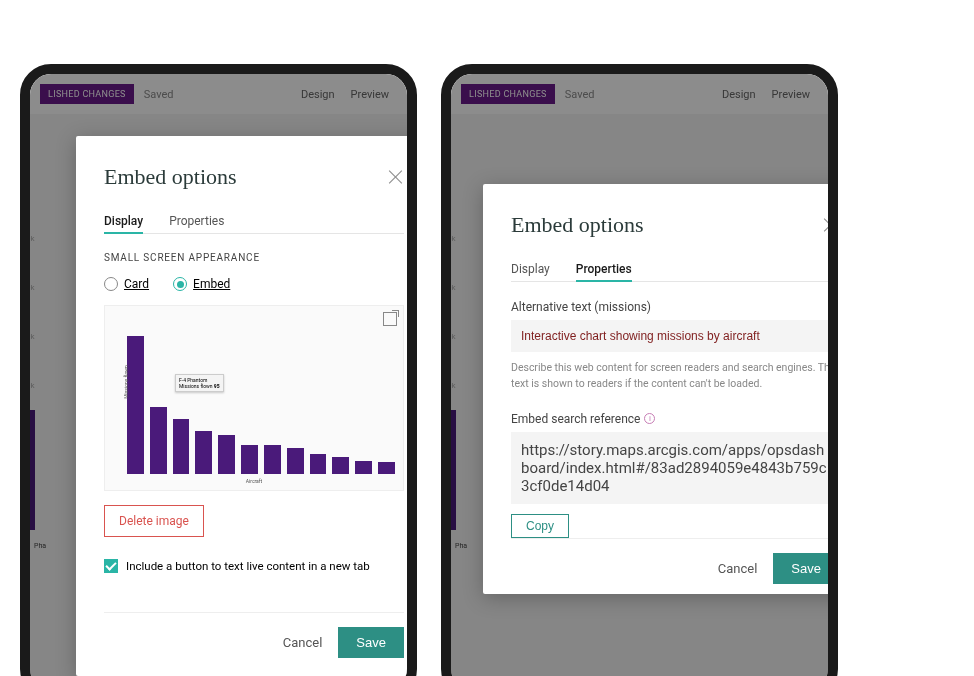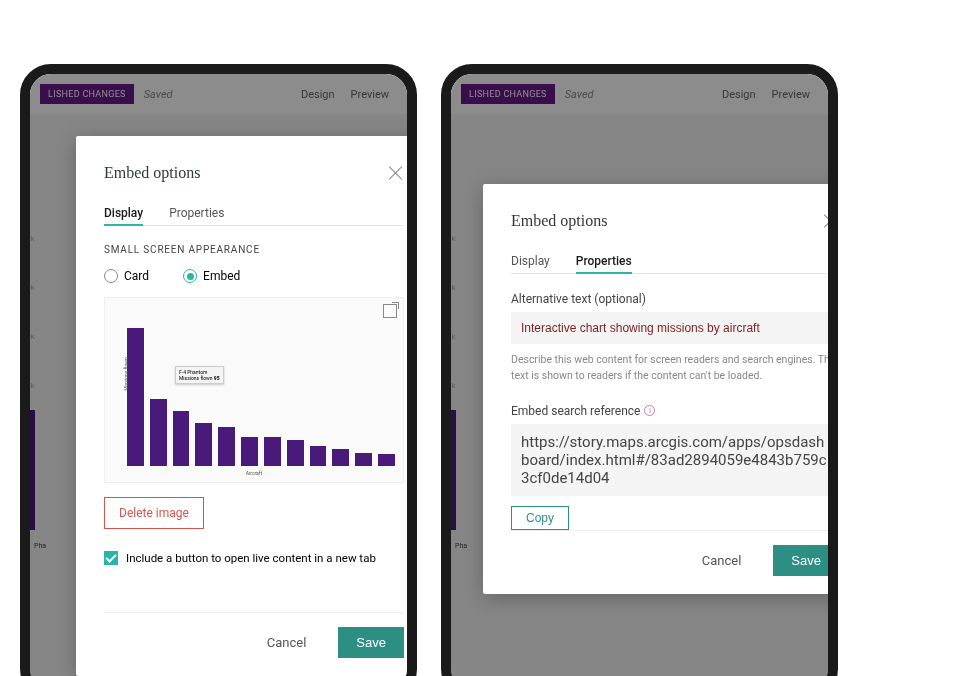--- a/index.html
+++ b/index.html
@@ -35,42 +35,42 @@
     color: #666;
     background:#fff;
   }
   .badge-pill {
     background:#6a1b8a;
     color:#fff;
     font-size:9px;
     padding:5px 8px;
     letter-spacing:0.3px;
   }
-  .saved { margin-left:10px; color:#8a8a8a; font-style: italic;}
+  .saved { margin-left:10px; color:#8a8a8a; }
   .spacer { flex:1; }
   .top-link { margin:0 8px; cursor:pointer; }
   .modal {
     position:absolute;
     background:#fff;
     border-radius:2px;
     box-shadow: 0 4px 20px rgba(0,0,0,0.25);
     padding: 28px 28px 18px 28px;
     display:flex;
     flex-direction:column;
   }
   .modal1 { left:46px; top:62px; width:356px; height:540px; }
   .modal2 { left:32px; top:110px; width:384px; height:410px; }
   .modal-header {
     display:flex;
     justify-content:space-between;
     align-items:center;
     margin-bottom:24px;
   }
   .modal-title {
-    font-size:16px;
+    font-size:22px;
     font-weight:400;
     color:#2b3b3a;
     font-family: Georgia, "Times New Roman", serif;
     text-align: right;
   }
   .close-x {
     width:16px; height:16px; cursor:pointer;
     position:relative;
     color:#8a8a8a;
   }
@@ -104,24 +104,25 @@
   }
   .section-label {
     font-size:10px;
     letter-spacing:0.8px;
     font-weight:400;
     color:#444;
     margin-bottom:14px;
   }
   .radio-row {
     display:flex;
-    gap:34px;
+    gap:24px;
     font-size:12px;
     align-items:flex-start;
     margin-bottom:14px;
+    text-decoration:underline;
   }
   .radio {
     display:flex;
     align-items:center;
     gap:6px;
     cursor:pointer;
   }
   .radio-dot {
     width:14px; height:14px;
     border-radius:50%;
@@ -224,21 +225,21 @@
     position:absolute;
     left:4px; top:1px;
     width:4px; height:8px;
     border-right:2px solid #fff;
     border-bottom:2px solid #fff;
     transform:rotate(45deg);
   }
   .footer {
     display:flex;
     justify-content:flex-end;
-    gap:32px;
+    gap:16px;
     align-items:center;
     border-top:1px solid #eee;
     padding-top:14px;
     margin-top:auto;
     font-size:13px;
   }
   .btn-cancel { cursor:pointer; color:#555; }
   .btn-primary {
     background:#2d8f84;
     color:#fff;
@@ -400,21 +401,21 @@
         </div>
       <div class="chart-xlabel">Aircraft</div>
     </div>
 
     <div>
       <span class="btn-outline-red">Delete image</span>
     </div>
 
     <div class="check-row">
       <span class="checkbox"></span>
-      <span>Include a button to open live content in a new tab</span>
+      <span>Include a button to text live content in a new tab</span>
     </div>
 
     <div class="footer">
       <span class="btn-cancel">Cancel</span>
       <button class="btn-primary">Save</button>
     </div>
   </div>
 </div>
 
 <div class="device">
@@ -448,21 +449,21 @@
   <div class="modal modal2">
     <div class="modal-header">
       <div class="modal-title">Embed options</div>
       <div class="close-x"></div>
     </div>
     <div class="tabs">
       <div class="tab">Display</div>
       <div class="tab active">Properties</div>
     </div>
 
-    <div class="field-label">Alternative text (optional)</div>
+    <div class="field-label">Alternative text (missions)</div>
     <input class="text-input" value="Interactive chart showing missions by aircraft" style="">
     <div class="hint">Describe this web content for screen readers and search engines. This text is shown to readers if the content can't be loaded.</div>
 
     <div class="field-label">
       <span>Embed search reference</span>
       <span class="info-icon">i</span>
     </div>
     <div class="ref-box">https://story.maps.arcgis.com/apps/opsdashboard/index.html#/83ad2894059e4843b759c3cf0de14d04</div>
     <div>
       <button class="btn-copy">Copy</button>

